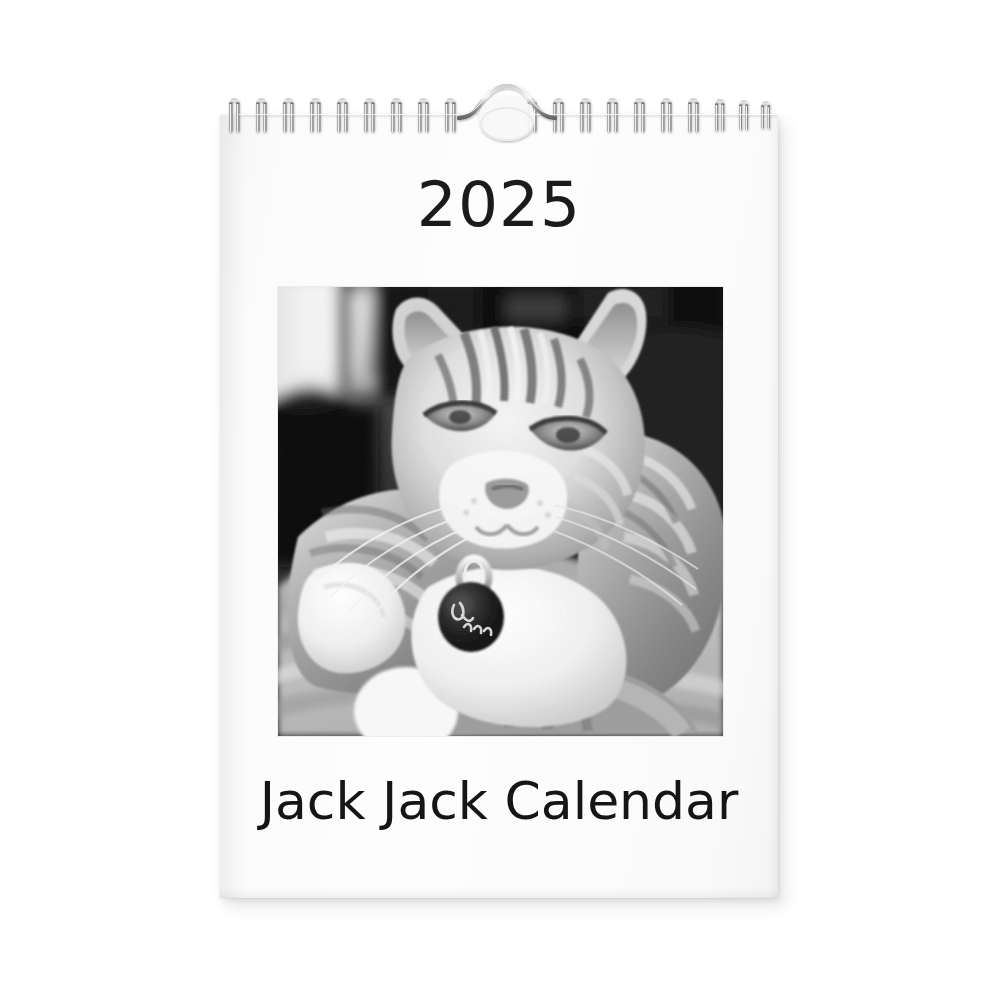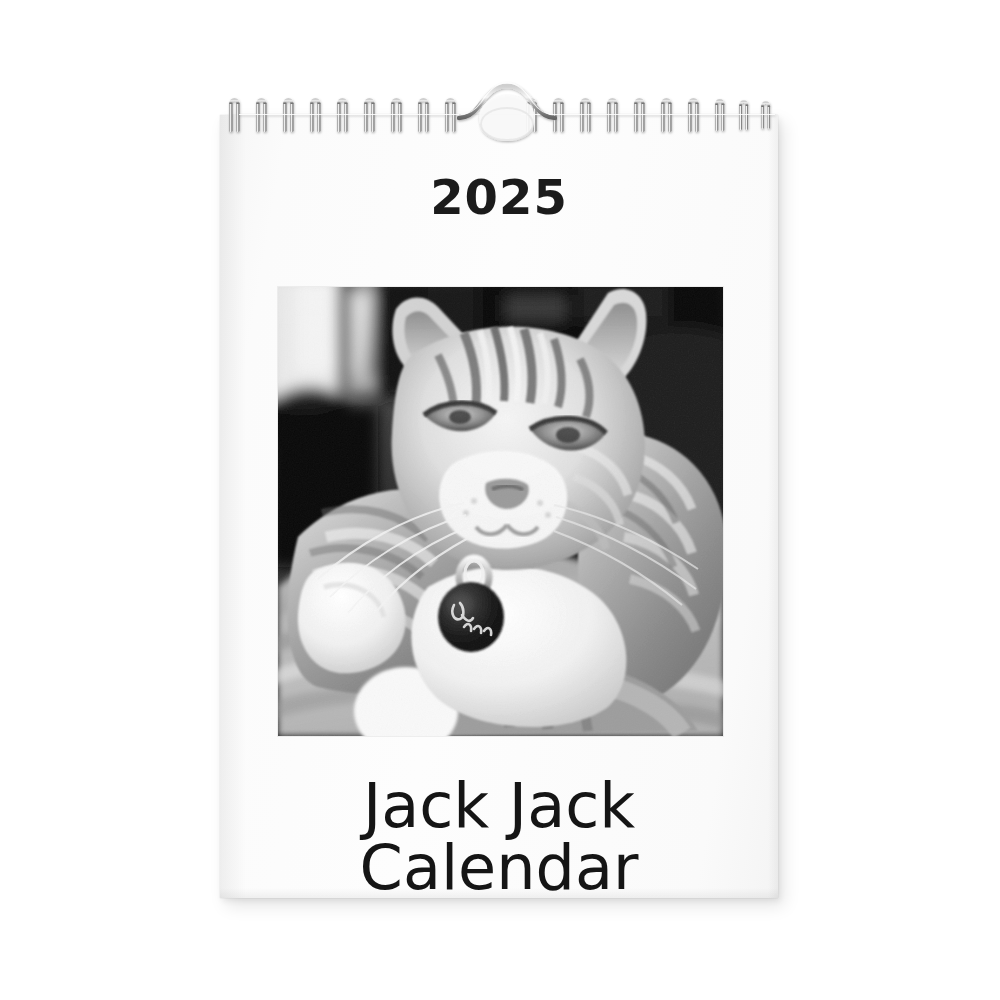--- a/index.html
+++ b/index.html
@@ -40,22 +40,22 @@
     background:linear-gradient(0deg, rgba(0,0,0,0.05), rgba(0,0,0,0.0));
     pointer-events:none;
   }
 
   
   #year-title {
     position:absolute;
     left:0; right:0; top:58px;
     text-align:center;
     font-family:"DejaVu Sans", sans-serif;
-    font-size:48px;
-    font-weight:700;
+    font-size:63px;
+    font-weight:400;
     letter-spacing:1px;
     color:#1b1b1b;
     line-height:1;
   }
 
   
   #cover-photo {
     position:absolute;
     left:58px; top:172px;
     width:445px; height:449px;
@@ -65,21 +65,21 @@
     box-shadow:0 0 0 1px rgba(0,0,0,0.06);
   }
   #cover-photo svg { display:block; width:445px; height:449px; }
 
   
   #photo-caption {
     position:absolute;
     left:0; right:0; top:660px;
     text-align:center;
     font-family:"DejaVu Sans", sans-serif;
-    font-size:62px;
+    font-size:52px;
     font-weight:400;
     color:#151515;
     letter-spacing:0px;
     line-height:1;
   }
 
   
   #spiral-binding {
     position:absolute;
     left:215px; top:80px;

